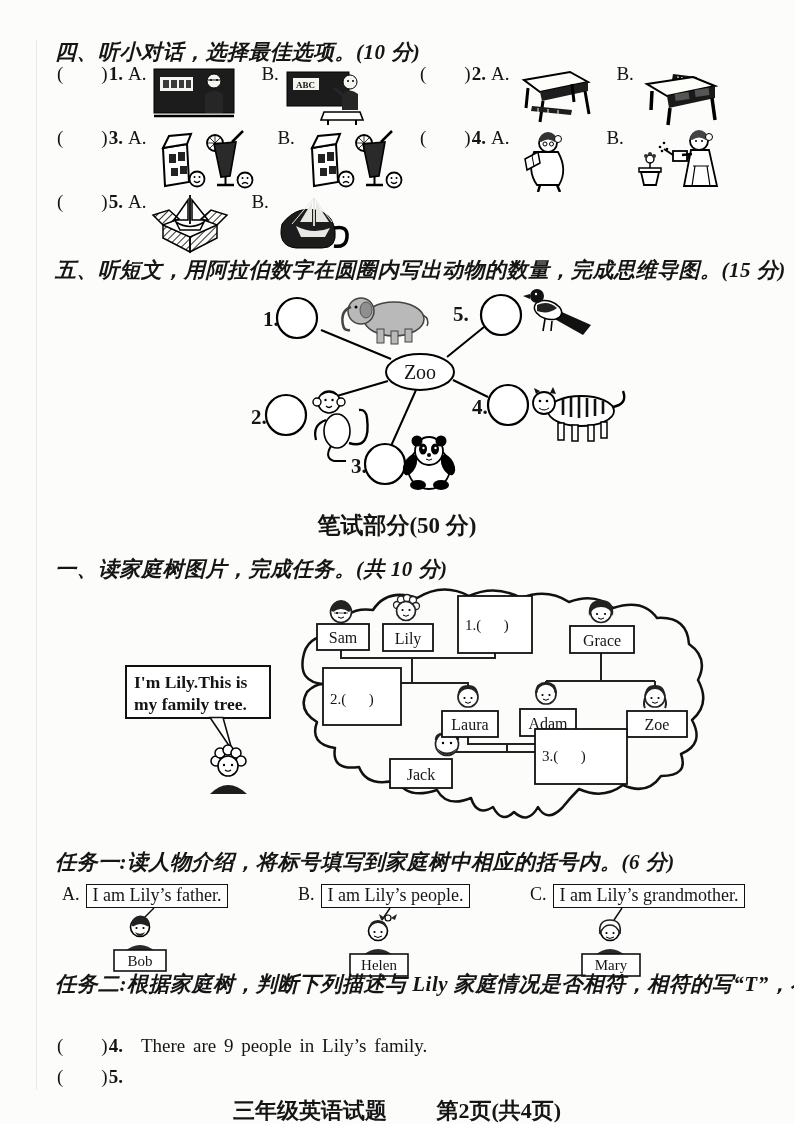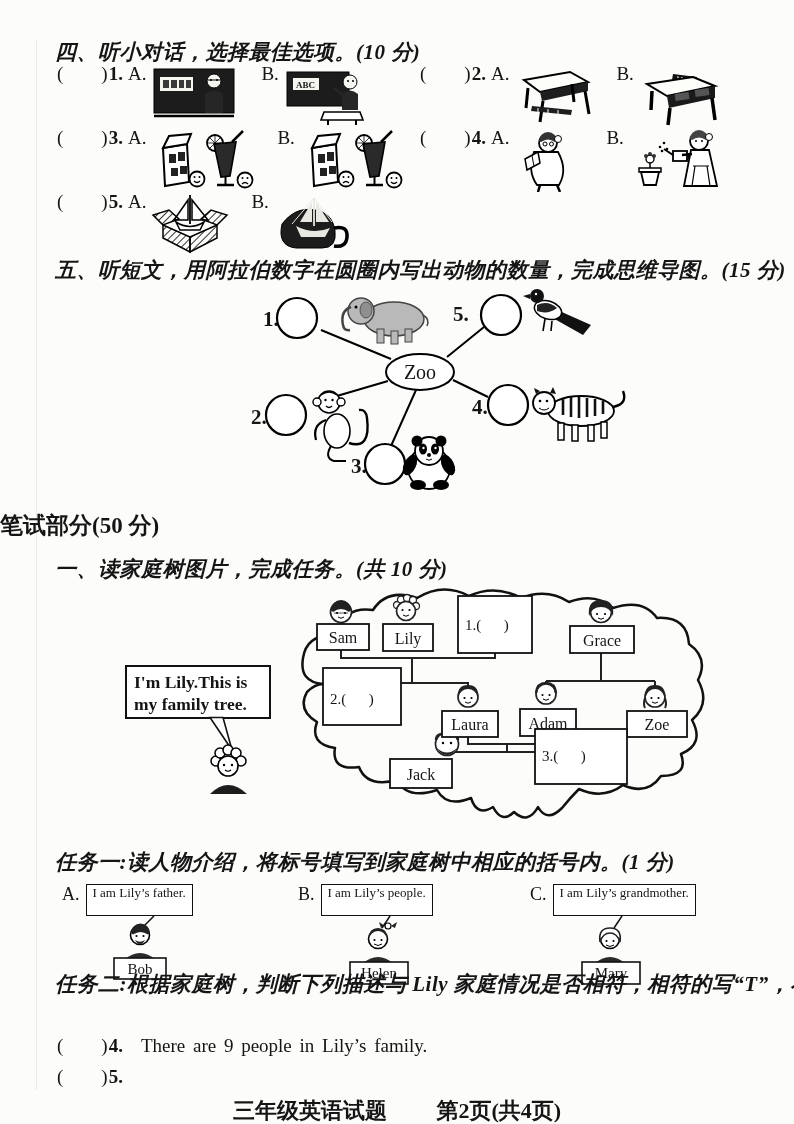--- a/index.html
+++ b/index.html
@@ -1,32 +1,32 @@
 <!DOCTYPE html>
 <html><head>
 <meta charset="utf-8">
 <style>
   html,body{margin:0;padding:0;background:#e8e8e4;}
   .page{position:relative;width:794px;height:1124px;background:#fcfcfa;margin:0 auto;
         font-family:"Liberation Serif","DejaVu Serif",serif;color:#151515;overflow:hidden;}
   .abs{position:absolute;}
   .sec-title{font-weight:bold;font-size:21px;letter-spacing:.5px;white-space:nowrap;font-style:italic;}
-  .center-title{width:100%;font-weight:bold;font-size:23px;}
+  .center-title{width:100%;text-align:center;font-weight:bold;font-size:23px;}
   .q{display:flex;align-items:flex-start;font-size:19px;line-height:1.1;}
   .br{white-space:pre;}
   .qn{font-weight:bold;margin-left:1px;}
   .opt{margin-left:5px;margin-right:5px;}
   .optb{margin-left:22px;}
   .q svg{flex:0 0 auto;}
   .t2row{display:flex;align-items:baseline;font-size:19px;}
   .t2text{margin-left:18px;word-spacing:3px;}
   .person{width:235px;}
   .prow{display:flex;align-items:flex-start;font-size:18px;}
   .plabel{margin-right:6px;}
-  .pquote{border:1.5px solid #111;padding:0 6px 14px 6px;font-size:13px;white-space:nowrap;background:#fff;}
+  .pquote{border:1.5px solid #111;padding:0 6px 1px 6px;font-size:18px;white-space:nowrap;background:#fff;}
   .footer{width:100%;text-align:center;font-weight:bold;font-size:22px;}
   .footer span{margin:0 22px;}
   svg text{white-space:pre;font-family:"Liberation Serif","DejaVu Serif",serif;fill:#151515;}
   .scanline{position:absolute;left:36px;top:40px;width:1px;height:1050px;background:rgba(0,0,0,.07);}
 </style>
 </head>
 <body>
 
 <div class="page">
 <div class="scanline"></div>
@@ -428,21 +428,21 @@
   <g>
         <rect x="95" y="173" width="62" height="29" fill="#fff" stroke="#111" stroke-width="1.8"></rect>
         <text x="126" y="194" text-anchor="middle" font-size="16">Jack</text>
       </g>
   <g>
         <rect x="240" y="143" width="92" height="55" fill="#fff" stroke="#111" stroke-width="1.8"></rect>
         <text x="247" y="175" font-size="15">3.(      )</text>
       </g>
 </svg>
 
-<div class="abs sec-title" style="left:55px;top:848px">任务一:读人物介绍，将标号填写到家庭树中相应的括号内。(1 分)</div>
+<div class="abs sec-title" style="left:55px;top:848px">任务一:读人物介绍，将标号填写到家庭树中相应的括号内。(6 分)</div>
 
 <div class="abs person" style="left:62px;top:884px">
   <div class="prow">
     <span class="plabel">A.</span>
     <span class="pquote">I am Lily’s father.</span>
   </div>
   <svg width="160" height="66" viewBox="0 0 160 66">
     <path d="M92,0 L82,10" stroke="#111" stroke-width="1.5"></path>
     <g>
       <circle cx="78" cy="19" r="9.5" fill="#fff" stroke="#000" stroke-width="1.6"></circle>

